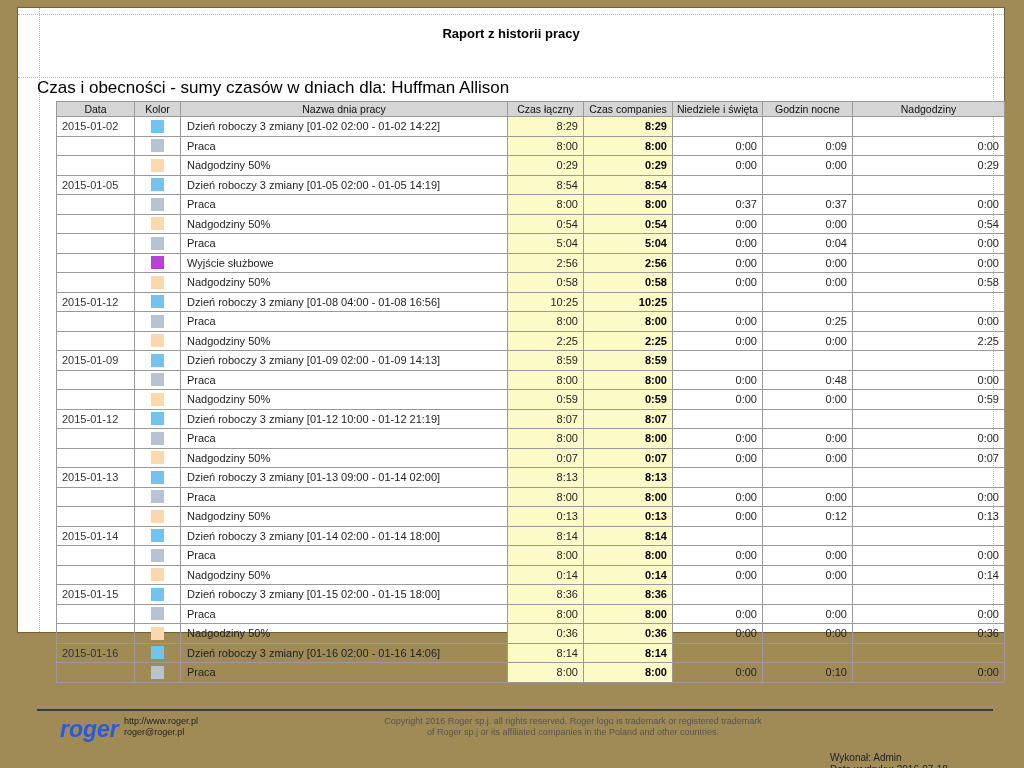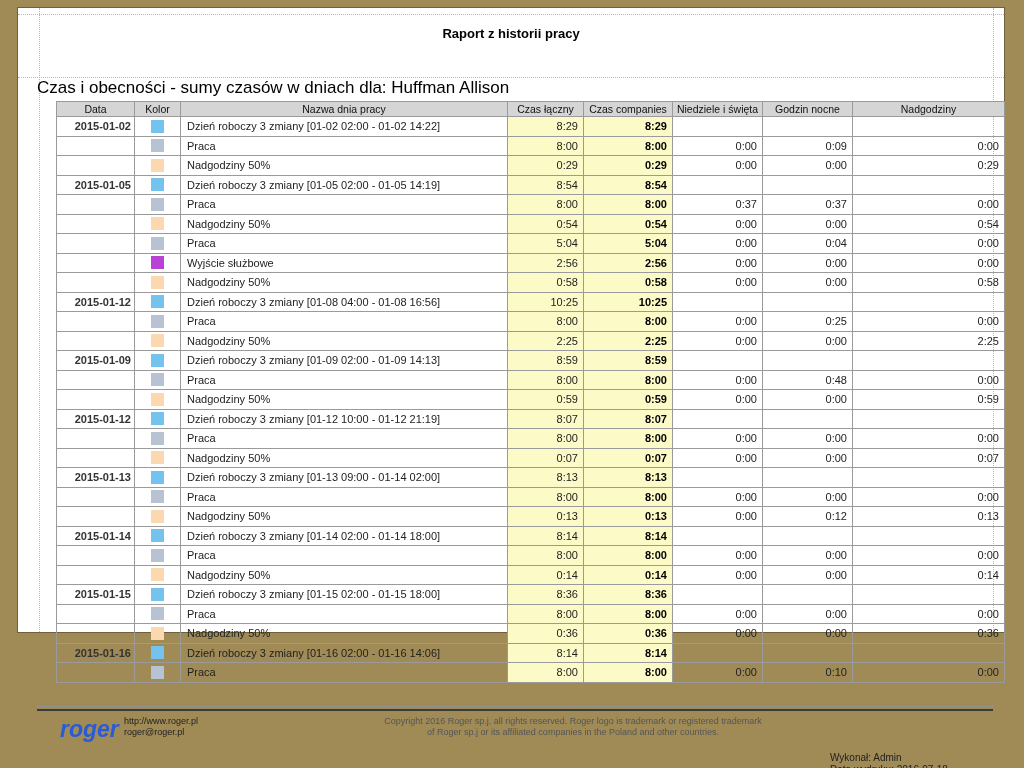--- a/index.html
+++ b/index.html
@@ -41,21 +41,21 @@
   }
   table { border:1px solid #7a7a7a; }
   thead th {
     background:#d5d5d5; font-weight:normal; font-size:10.5px; color:#111;
     height:14px; padding:0 1px; text-align:center;
   }
   tbody tr { height:19.5px; }
   td.num   { text-align:right; }
   td.yellow{ background:#fcfbc8; }
   td.bold  { font-weight:bold; color:#000; }
-  td.c-date{ text-align:right; padding-right:3px; color:#333;font-weight:bold; }
+  td.c-date{ padding-right:3px; color:#333; }
   td.c-name{ padding-left:6px; }
   td.c-color{ text-align:center; font-size:0; }
   .sq { display:inline-block; width:13px; height:13px; vertical-align:middle; }
 
   
   .footer-dotted { position:absolute; left:19px; width:956px; top:698px; border-top:1px dotted #999; }
   .footer-solid  { position:absolute; left:19px; width:956px; top:701px; border-top:2px solid #3a3a3a; }
   .logo {
     position:absolute; left:42px; top:708px;
     font-size:23px; font-weight:bold; font-style:italic; color:#2a5bd7;

